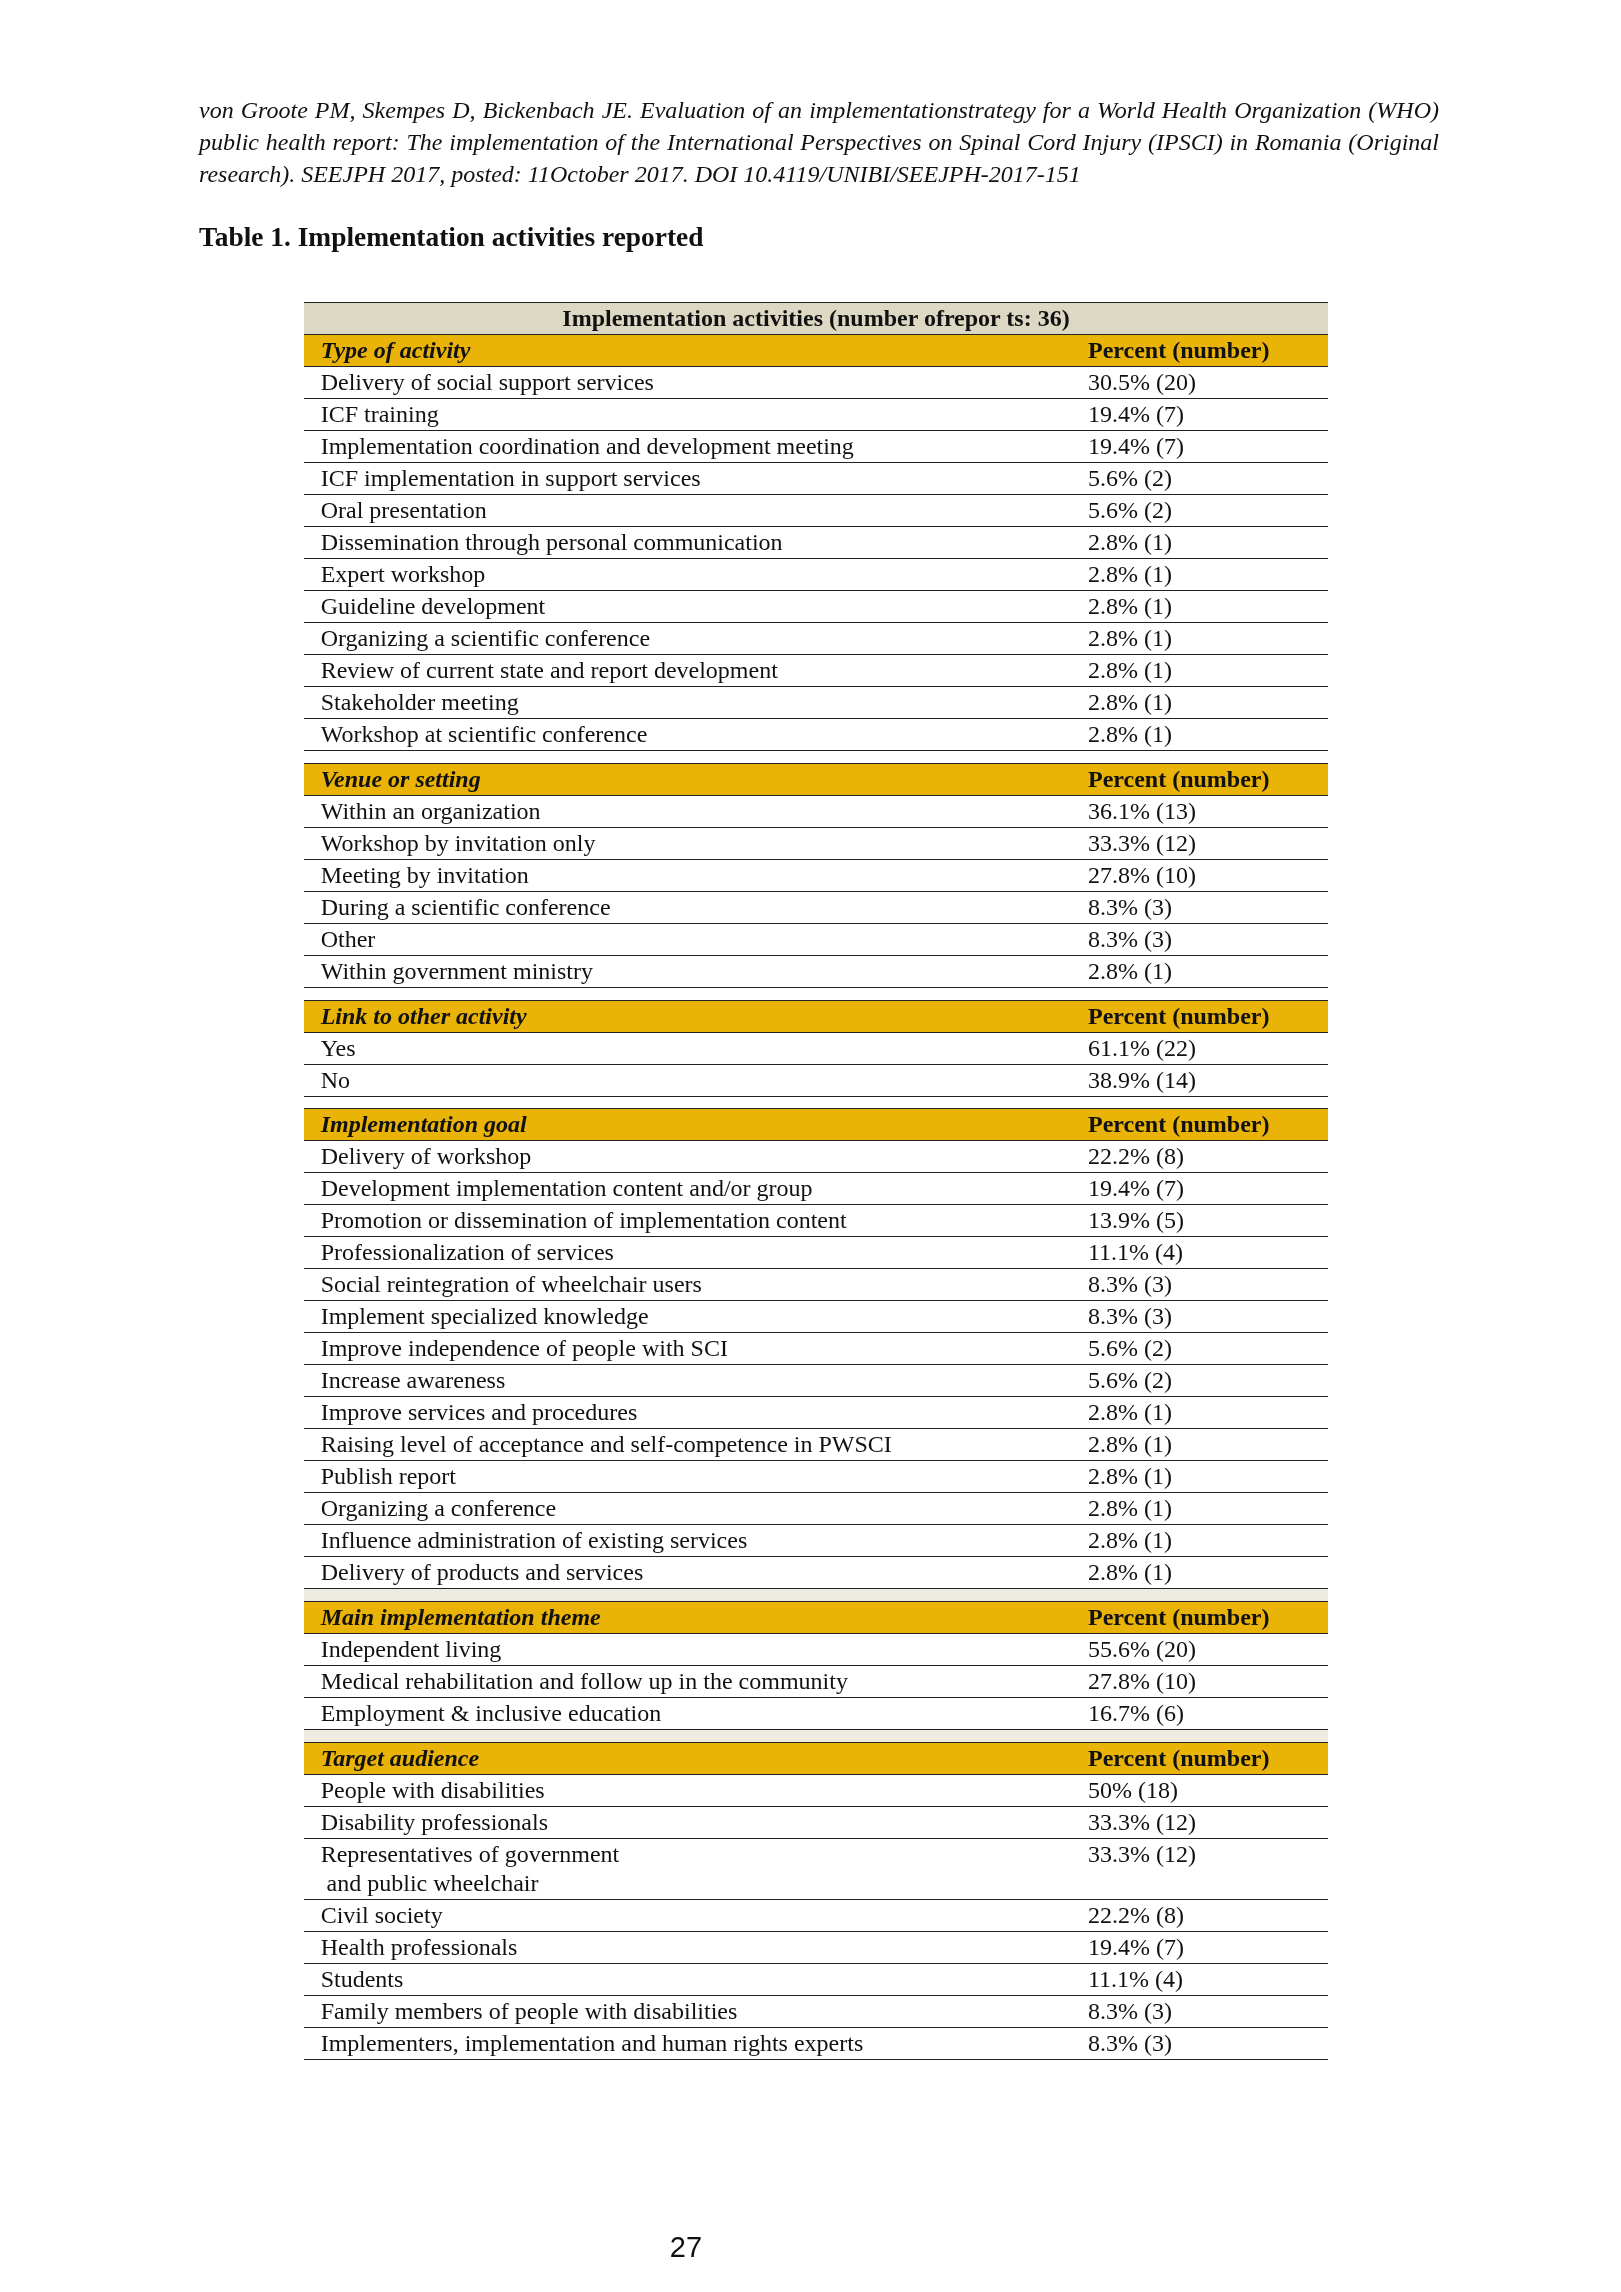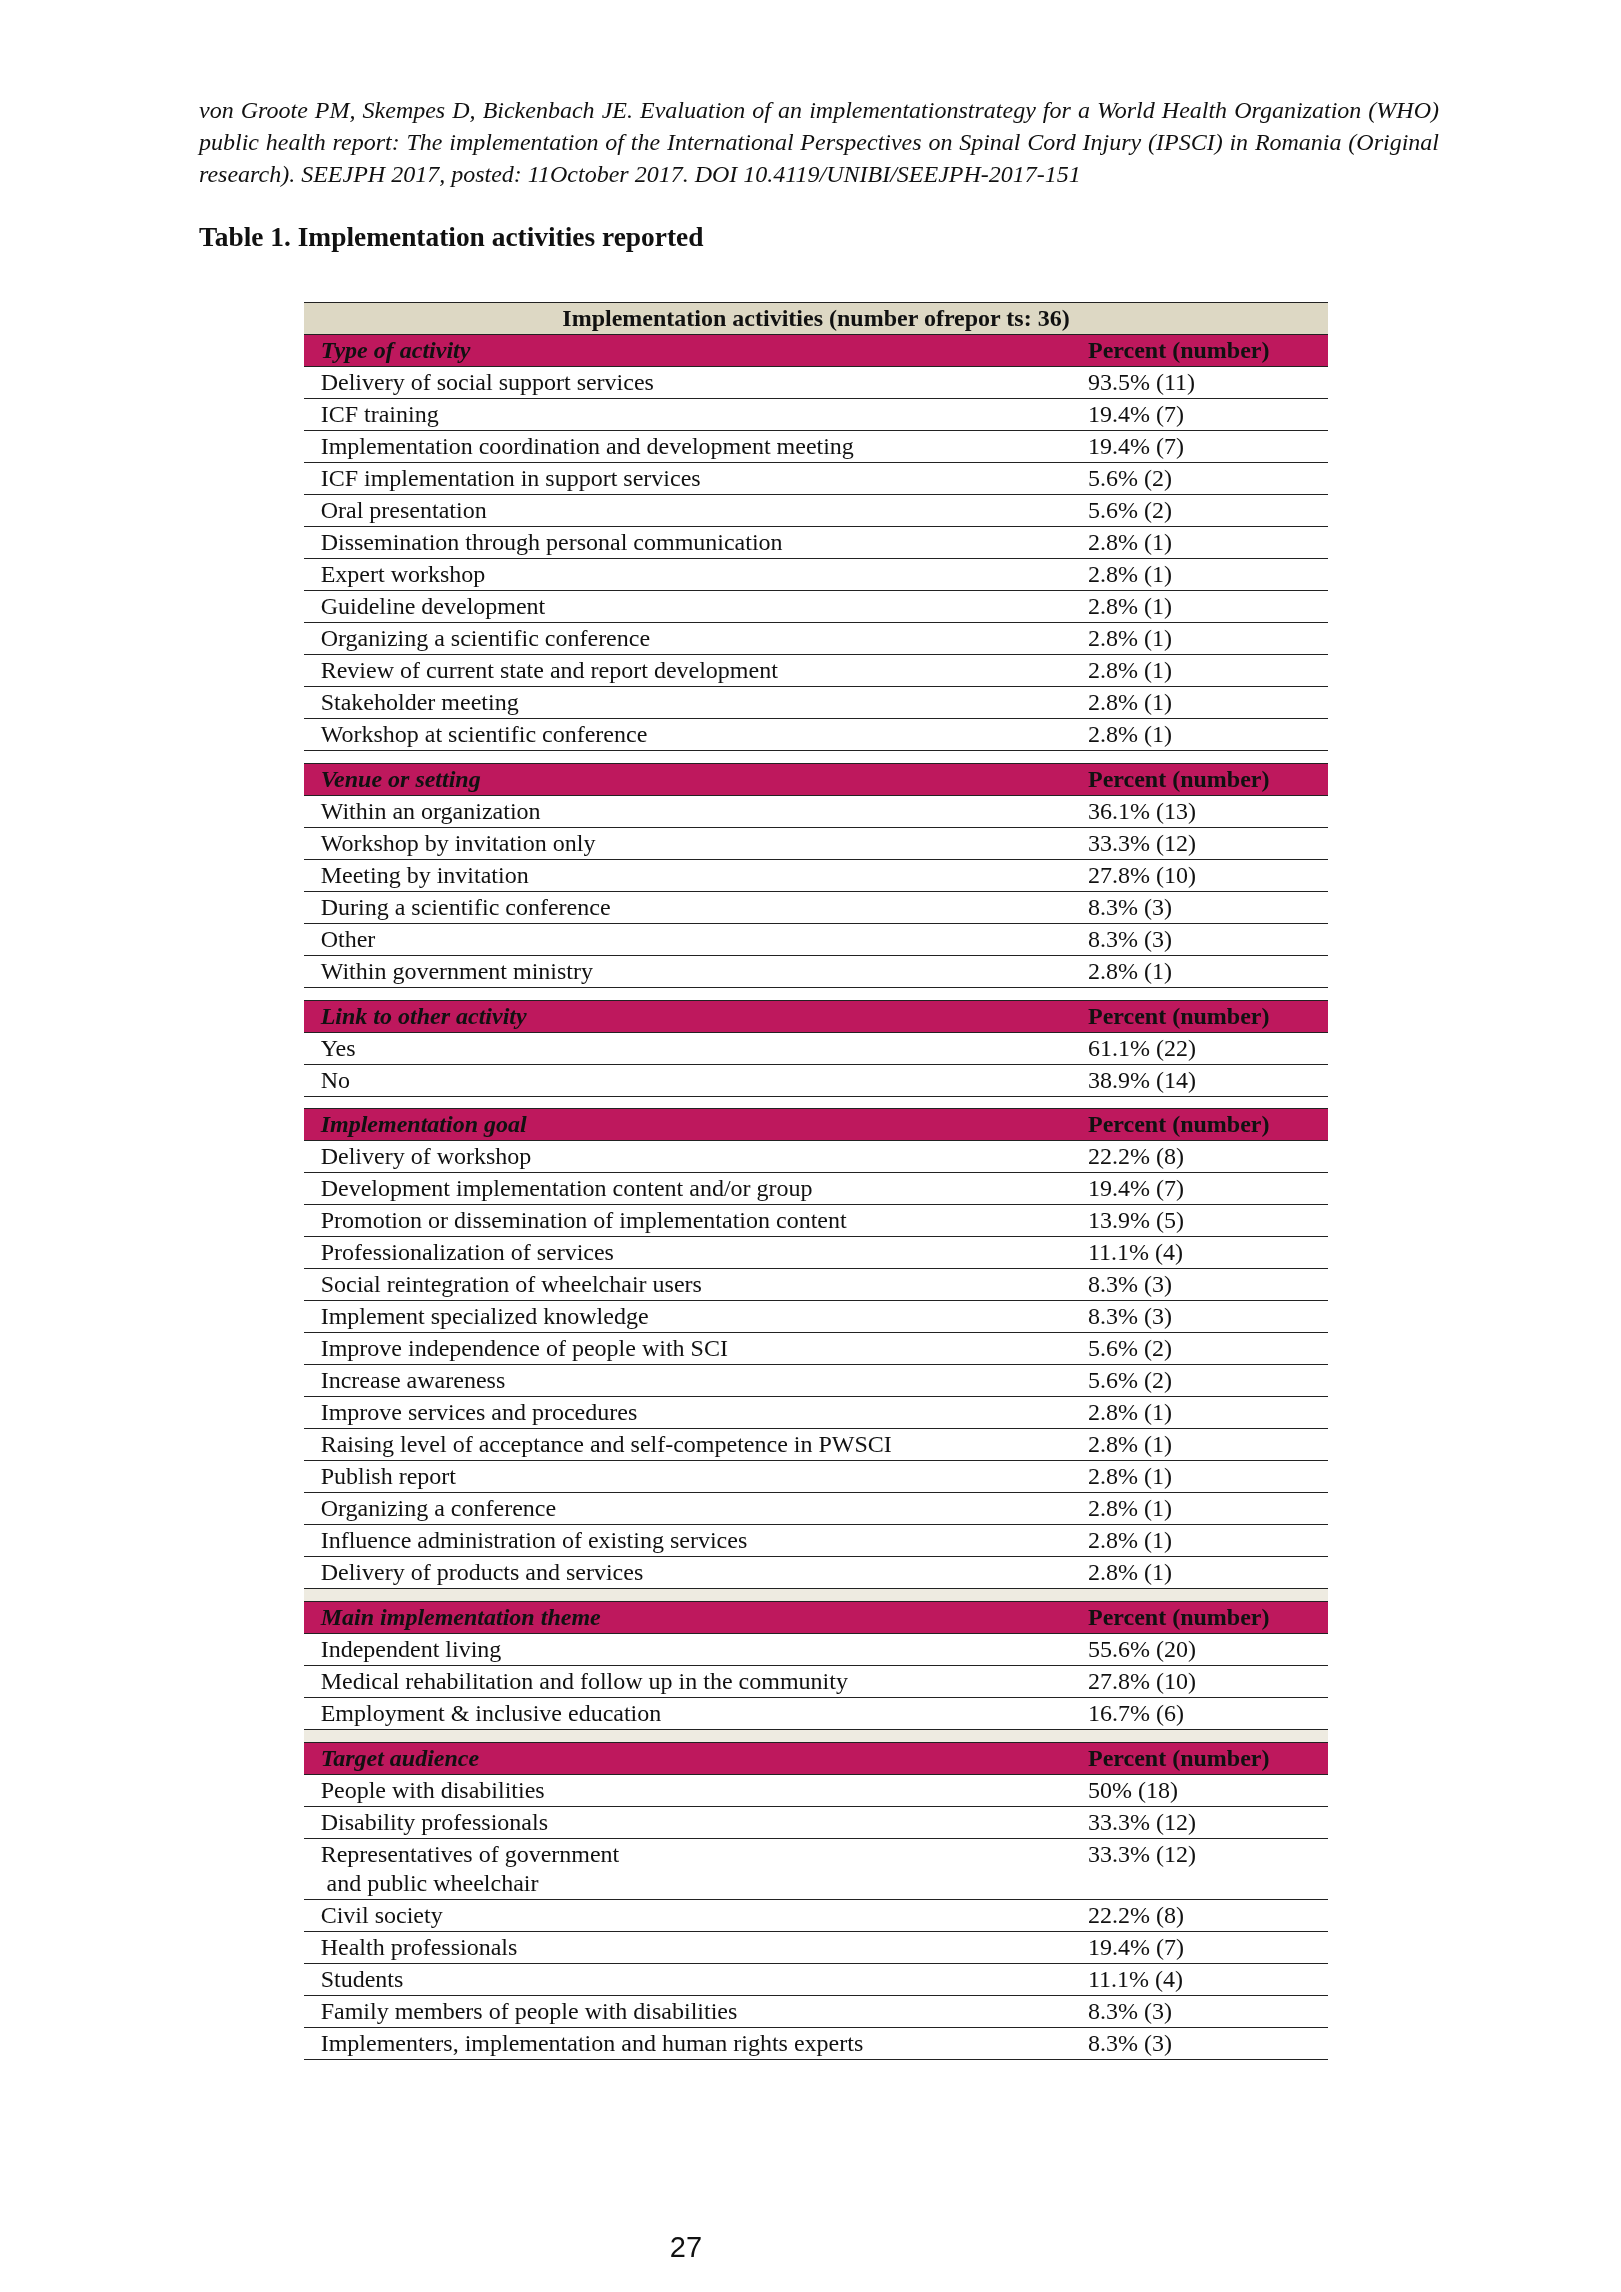--- a/index.html
+++ b/index.html
@@ -57,21 +57,21 @@
       padding-left: 0;
     }
     tr.title-row td {
       background: #ddd8c4;
       text-align: center;
       font-weight: bold;
       padding-left: 0;
       border-top: 1.5px solid #222222;
     }
     tr.section-row td {
-      background: #be185d;
+      background: #eab308;
       font-weight: bold;
     }
     tr.section-row td.label {
       font-style: italic;
     }
     tr.gap-row td {
       height: 11.8px;
       line-height: 11.8px;
       padding: 0;
     }
@@ -107,21 +107,21 @@
     <tbody id="tbody">
       <tr class="title-row">
         <td colspan="2">Implementation activities (number ofrepor ts: 36)</td>
       </tr>
     <tr class="section-row">
           <td class="label">Type of activity</td>
           <td class="val">Percent (number)</td>
         </tr>
         <tr class="">
           <td class="label"><span>Delivery of social support services</span></td>
-          <td class="val">93.5% (11)</td>
+          <td class="val">30.5% (20)</td>
         </tr>
         <tr class="">
           <td class="label"><span>ICF training</span></td>
           <td class="val">19.4% (7)</td>
         </tr>
         <tr class="">
           <td class="label"><span>Implementation coordination and development meeting</span></td>
           <td class="val">19.4% (7)</td>
         </tr>
         <tr class="">

